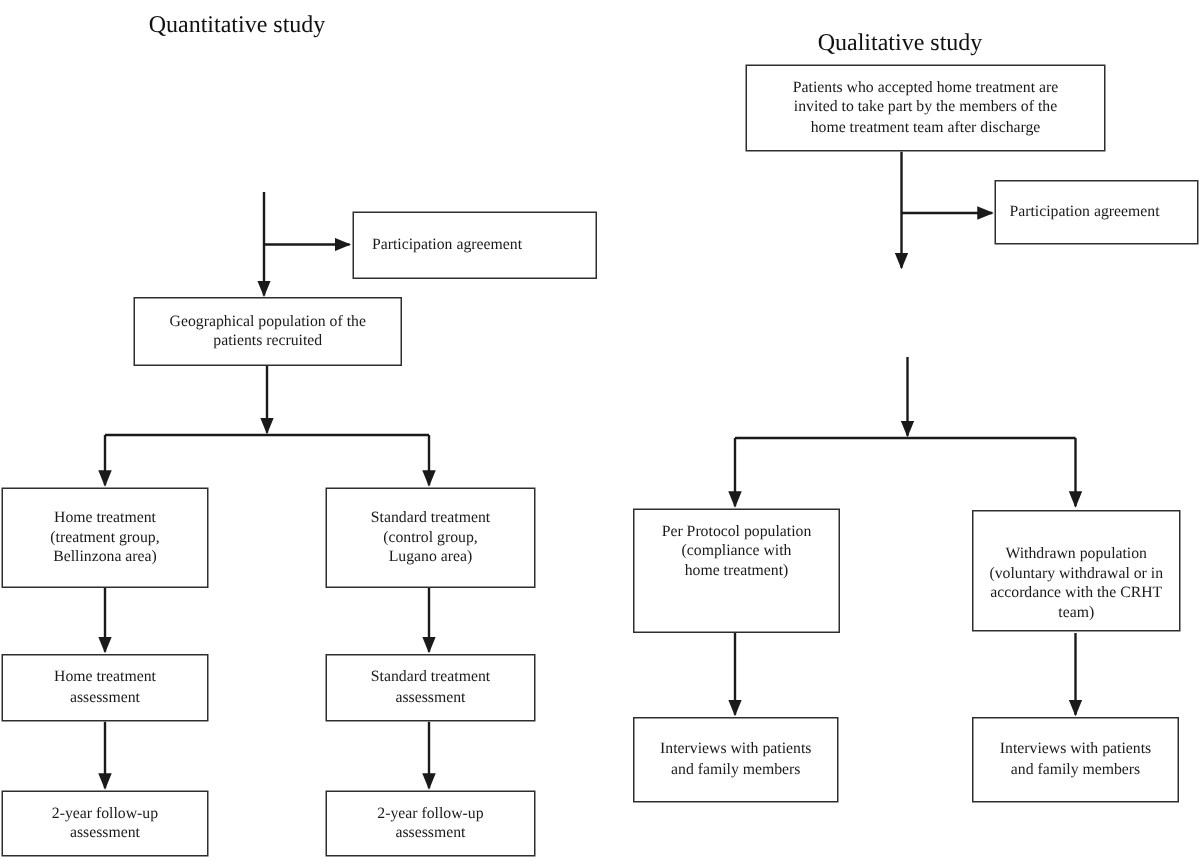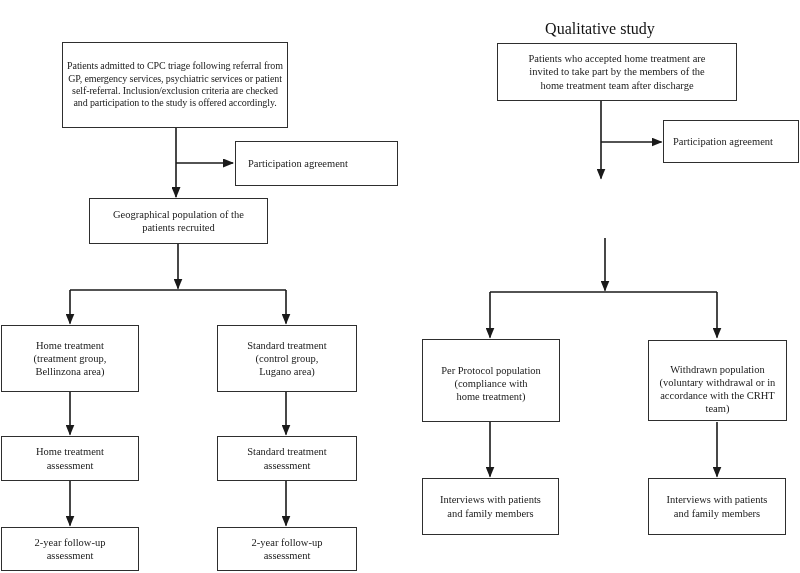--- a/index.html
+++ b/index.html
@@ -13,21 +13,21 @@
     white-space:nowrap;color:#111;
   }
   .node{
     position:absolute;box-sizing:border-box;border:1.5px solid #2e2e2e;background:#ffffff;
     display:flex;align-items:center;justify-content:center;
     text-align:center;white-space:pre-line;
     font-size:10.5px;line-height:1.24;color:#1a1a1a;padding:2px;
   }
   .wrap-normal{white-space:normal;font-size:10px;letter-spacing:-0.1px;padding:2px 3px;}
   .v-top{align-items:flex-start;}
-  .pad-top-8{padding-top:24px;}
+  .pad-top-8{padding-top:8px;}
   .pad-top-10{padding-top:22px;}
   .left-text{justify-content:flex-start;text-align:left;padding-left:12px;}
   .left-text-sm{justify-content:flex-start;text-align:left;padding-left:9px;}
 </style>
 </head>
 <body>
 
 <div class="canvas">
 
   <svg class="connectors" viewBox="0 0 800 573" xmlns="http://www.w3.org/2000/svg">
@@ -53,23 +53,23 @@
       <path d="M601,142 L661.5,142" marker-end="url(#ah)"></path>
       <path d="M605,238 L605,290.5" marker-end="url(#ah)"></path>
       <path d="M490,292 L717,292"></path>
       <path d="M490,292 L490,337.5" marker-end="url(#ah)"></path>
       <path d="M717,292 L717,337.5" marker-end="url(#ah)"></path>
       <path d="M490,422 L490,476.5" marker-end="url(#ah)"></path>
       <path d="M717,422 L717,476.5" marker-end="url(#ah)"></path>
     </g>
   </svg>
 
+  <div class="title" style="left:58px;top:8px;width:200px;">Quantitative study</div>
   <div class="title" style="left:500px;top:20px;width:200px;">Qualitative study</div>
 
-  <div class="node wrap-normal" style="left:62px;top:42px;width:226px;height:86px;">Patients admitted to CPC triage following referral from GP, emergency services, psychiatric services or patient self-referral. Inclusion/exclusion criteria are checked and participation to the study is offered accordingly.</div>
 
   <div class="node left-text" style="left:235px;top:141px;width:163px;height:45px;">Participation agreement</div>
 
   <div class="node" style="left:89px;top:198px;width:179px;height:46px;">Geographical population of the
 patients recruited</div>
 
   <div class="node" style="left:1px;top:325px;width:138px;height:67px;">Home treatment
 (treatment group,
 Bellinzona area)</div>
 

